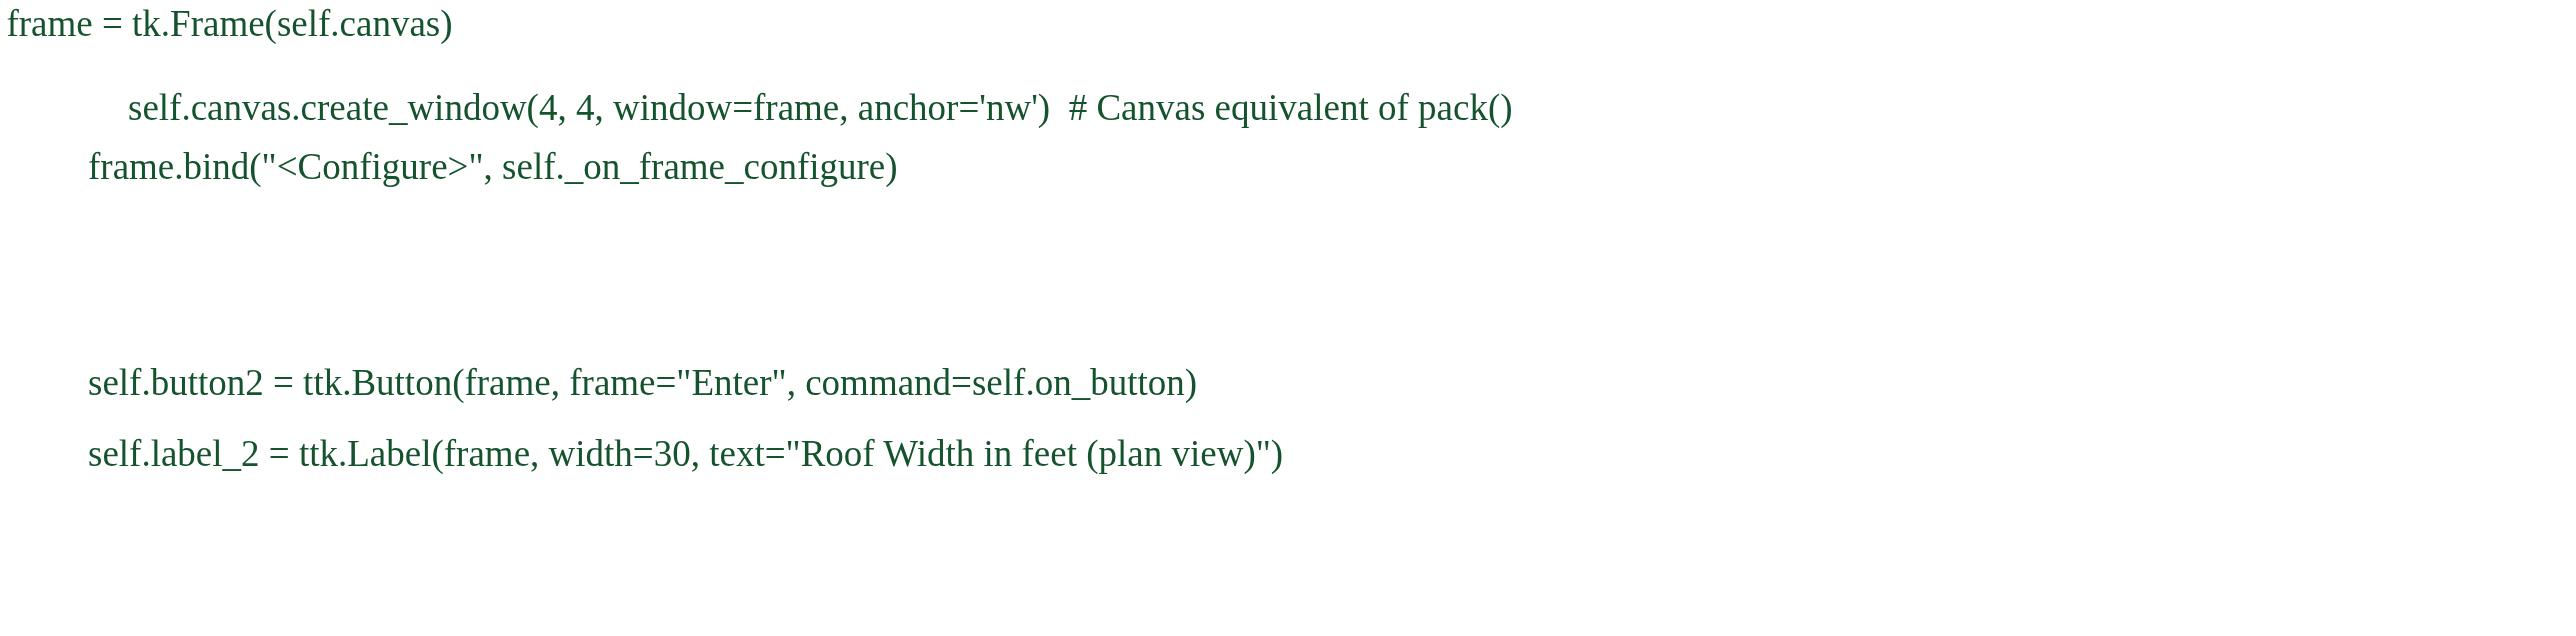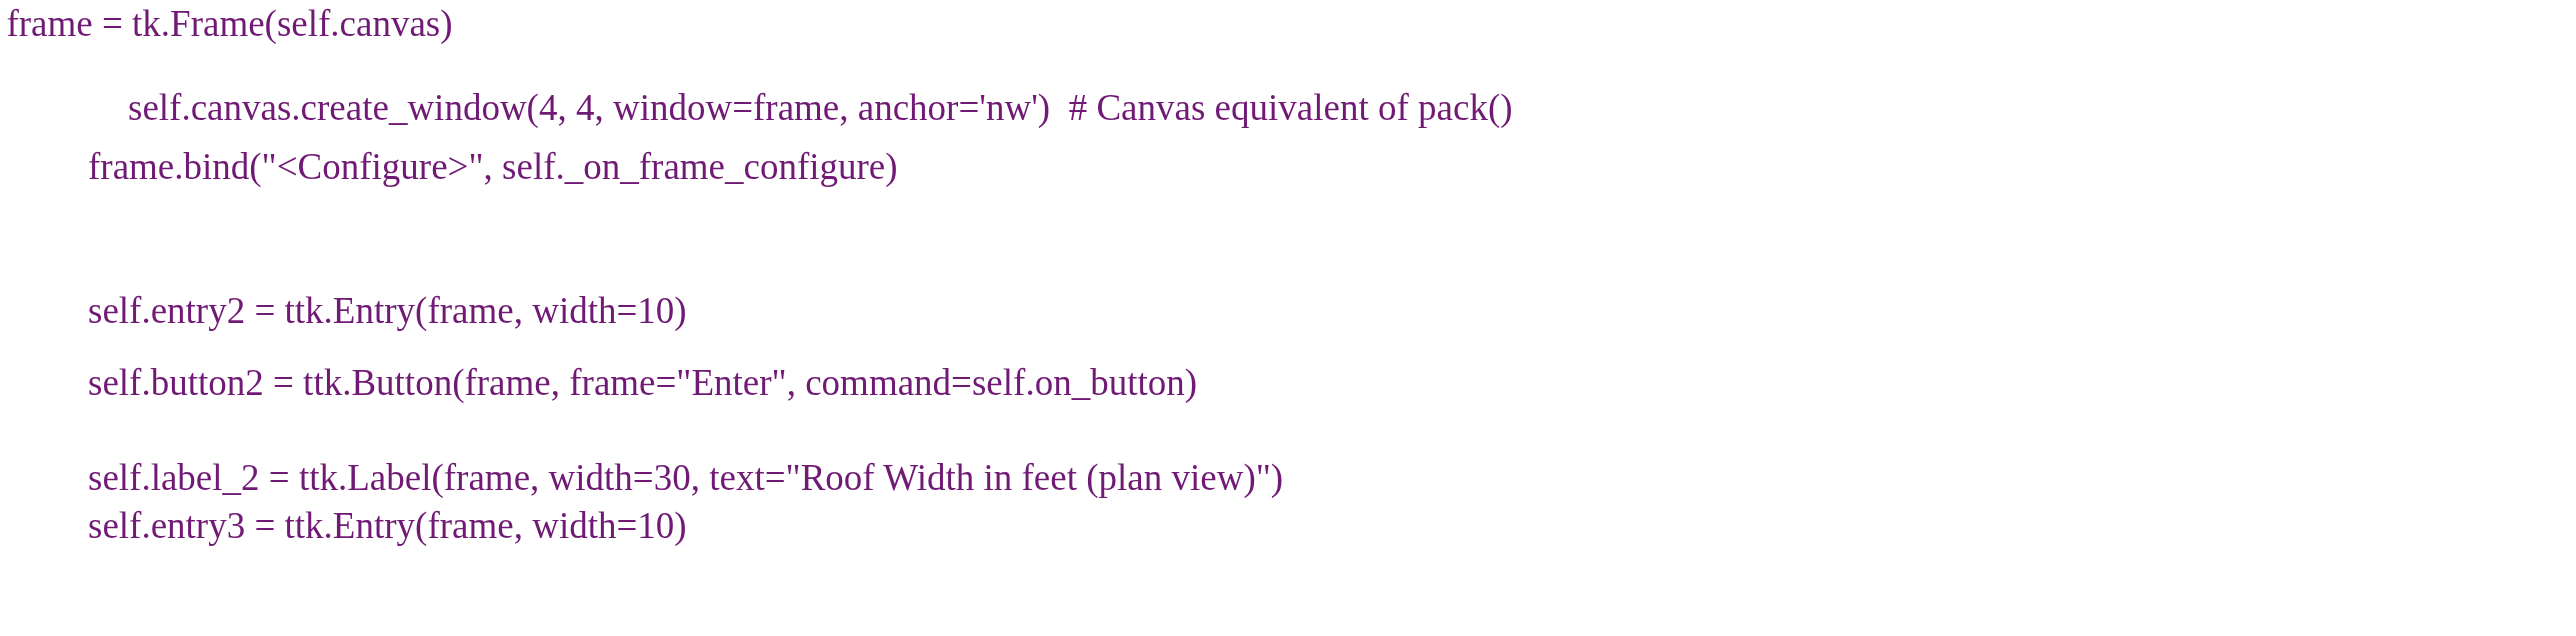--- a/index.html
+++ b/index.html
@@ -22,42 +22,40 @@
     height: 636px;
     padding: 0;
     box-sizing: border-box;
   }
   .code-line {
     position: absolute;
     left: 6.4px;
     font-size: 37px;
     line-height: 37px;
     white-space: pre;
-    color: #701a75;
+    color: #14532d;
     letter-spacing: 0px;
     font-family: "Liberation Serif", "DejaVu Serif", serif;
     font-weight: normal;
   }
   .indent-0 { left: 6.4px; }
   .indent-1 { left: 88px; }
 
   .ln0 { top: 4.8px; }
   .ln1 { top: 89px; margin-left: 40px; }
   .ln2 { top: 148px; }
   .ln3 { top: 220px; }
   .ln4 { top: 292px; }
   .ln5 { top: 364px; }
-  .ln6 { top: 435px; margin-top: 24px; }
+  .ln6 { top: 435px; }
   .ln7 { top: 507px; }
 </style>
 </head>
 <body>
 
 <div id="code-block">
   <div class="code-line indent-0 ln0">frame = tk.Frame(self.canvas)</div>
   <div class="code-line indent-1 ln1">self.canvas.create_window(4, 4, window=frame, anchor='nw')  # Canvas equivalent of pack()</div>
   <div class="code-line indent-1 ln2">frame.bind("&lt;Configure&gt;", self._on_frame_configure)</div>
-  <div class="code-line indent-1 ln4">self.entry2 = ttk.Entry(frame, width=10)</div>
   <div class="code-line indent-1 ln5">self.button2 = ttk.Button(frame, frame="Enter", command=self.on_button)</div>
   <div class="code-line indent-1 ln6">self.label_2 = ttk.Label(frame, width=30, text="Roof Width in feet (plan view)")</div>
-  <div class="code-line indent-1 ln7">self.entry3 = ttk.Entry(frame, width=10)</div>
 </div>
 
 
 </body></html>

